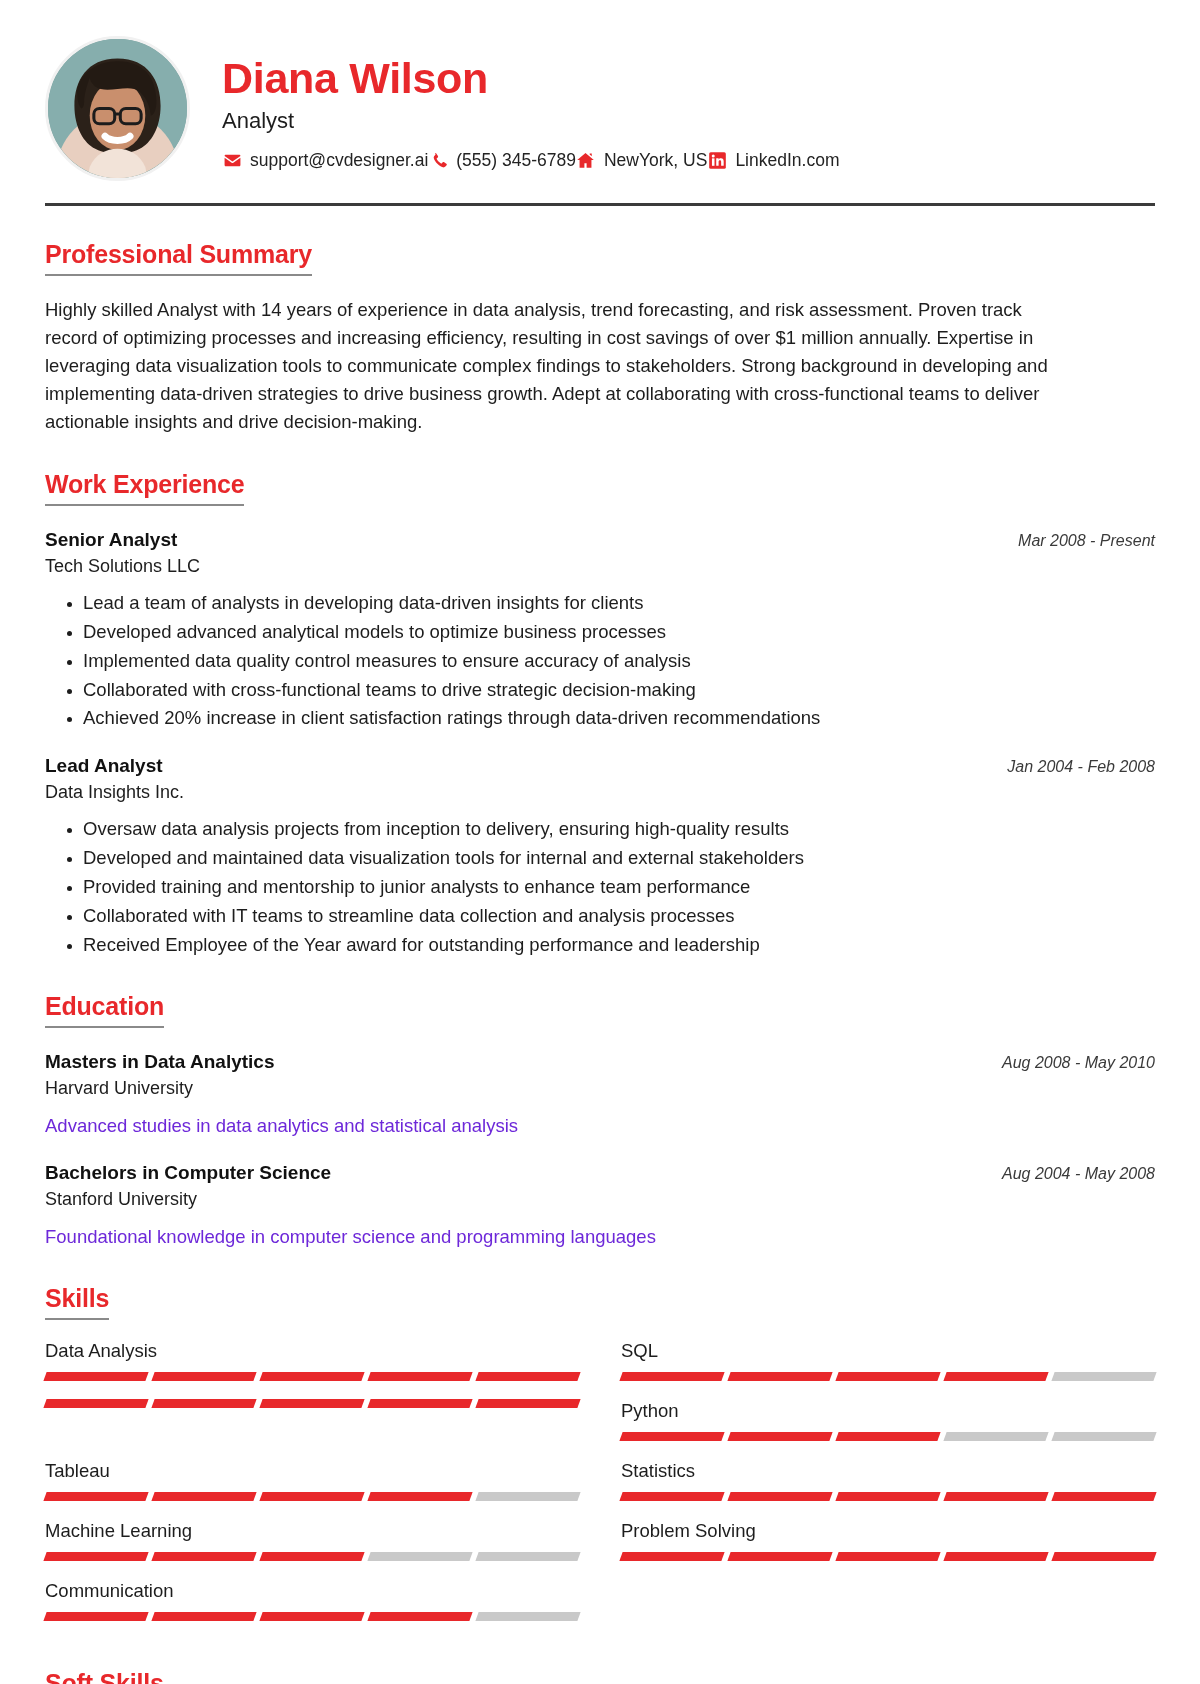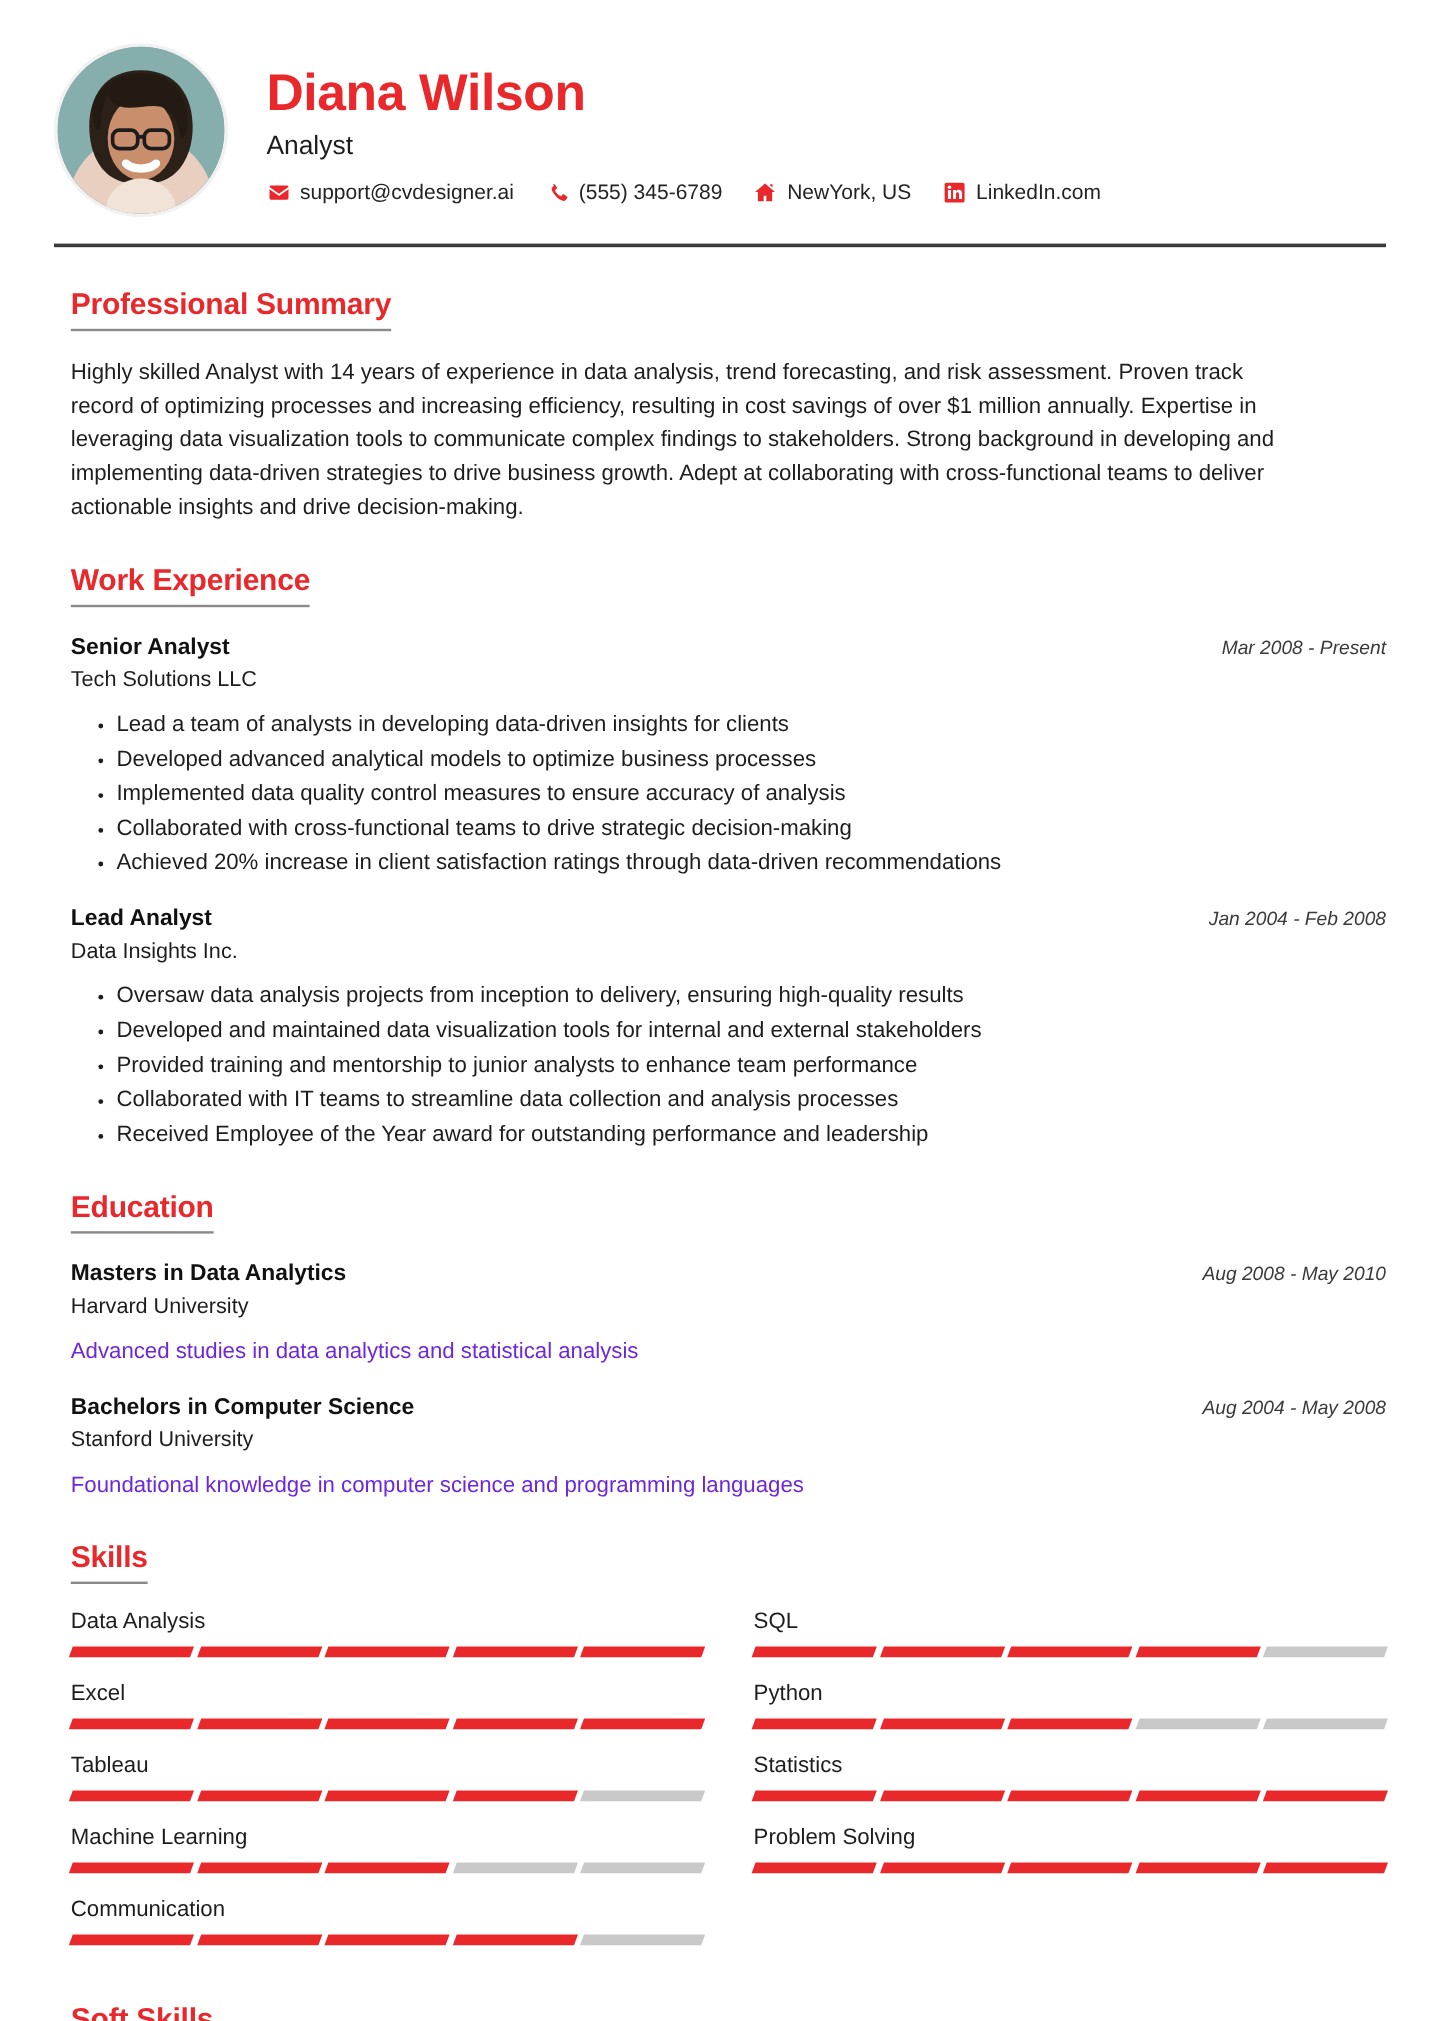--- a/index.html
+++ b/index.html
@@ -56,21 +56,20 @@
   .job-title {
     font-size: 22px;
     color: #1d1d1d;
     margin-top: 6px;
     font-weight: normal;
   }
 
   .contact-row {
     display: flex;
     align-items: center;
-    gap: 26px;
     margin-top: 16px;
     flex-wrap: wrap;
   }
 
   .contact-item {
     display: flex;
     align-items: center;
     gap: 8px;
     font-size: 17.5px;
     color: #232323;
@@ -88,21 +87,21 @@
   }
   .cicon svg { display: block; }
 
   .header-rule {
     border: 0;
     border-top: 3px solid #3b3b3b;
     margin: 22px 0 0 0;
   }
 
   
-  .section { margin-top: 34px; margin-left: 14px; }
+  .section { margin-top: 34px; }
   .section.tight { margin-top: 30px; }
 
   .section-title {
     display: inline-block;
     color: #e8282b;
     font-size: 25px;
     font-weight: bold;
     letter-spacing: -0.2px;
     padding-bottom: 5px;
     border-bottom: 2px solid #8a8a8a;
@@ -358,21 +357,20 @@
           <div class="skill-name">SQL</div>
           <div class="skill-bar">
             <span class="seg on"></span>
             <span class="seg on"></span>
             <span class="seg on"></span>
             <span class="seg on"></span>
             <span class="seg"></span>
           </div>
         </div>
         <div class="skill">
-          <div class="skill-name">Excel</div>
           <div class="skill-bar">
             <span class="seg on"></span>
             <span class="seg on"></span>
             <span class="seg on"></span>
             <span class="seg on"></span>
             <span class="seg on"></span>
           </div>
         </div>
         <div class="skill">
           <div class="skill-name">Python</div>

